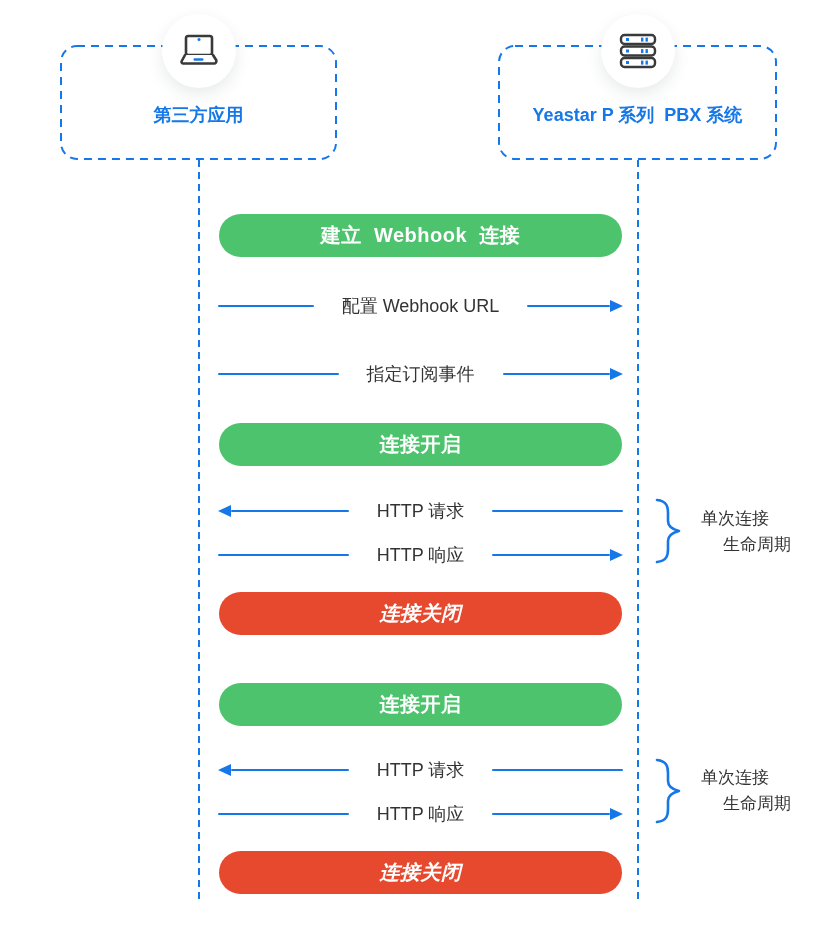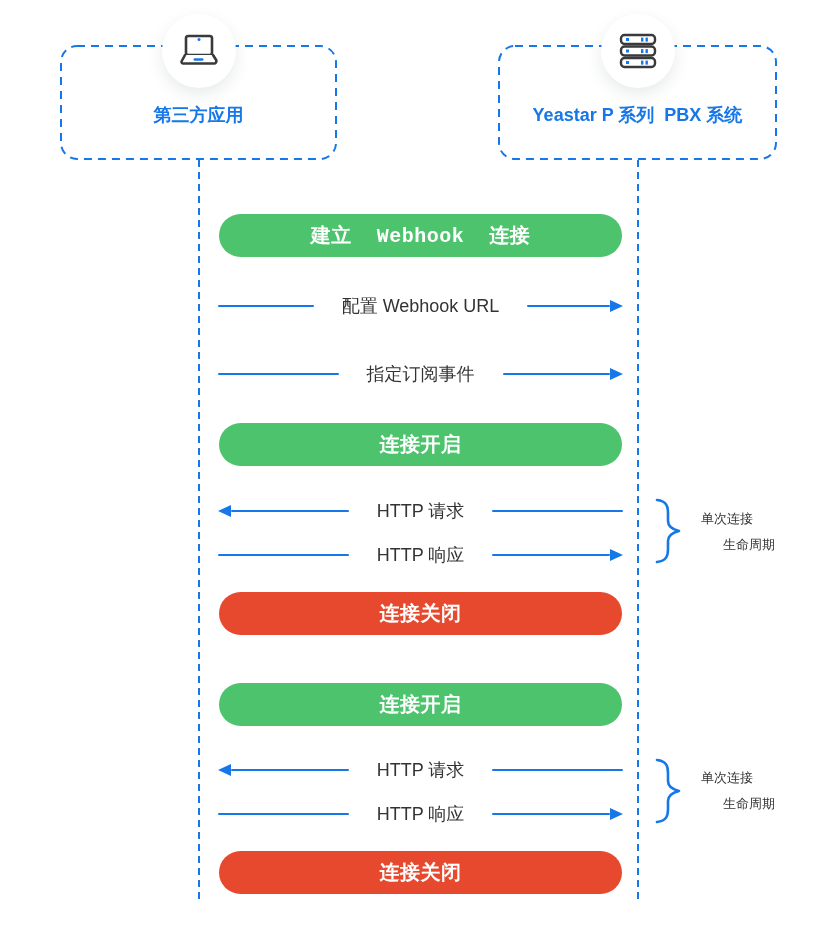--- a/index.html
+++ b/index.html
@@ -36,22 +36,22 @@
   .icon-circle.app { left:162px; }
   .icon-circle.pbx { left:601px; }
 
   
   .pill {
     position:absolute; left:219px; width:403px; height:43px; border-radius:22px;
     display:flex; align-items:center; justify-content:center;
     color:var(--pill_text,#fff); font-size:20px; font-weight:bold;
     letter-spacing:0.5px; white-space:pre;
   }
-  .pill.green { background:var(--green);font-family:Liberation Mono, monospace; }
-  .pill.red   { background:var(--red); }
+  .pill.green { background:var(--green); }
+  .pill.red   { background:var(--red);font-style:italic; }
   .pill.p1 { top:214px; }
   .pill.p2 { top:423px; }
   .pill.p3 { top:592px; }
   .pill.p4 { top:683px; }
   .pill.p5 { top:851px; }
 
   
   .msg { position:absolute; left:218px; width:405px; height:22px; display:flex; align-items:center; gap:28px; }
   .msg.m1 { top:295px; } .msg.m2 { top:346px;margin-top:17px; }
   .msg.m3 { top:500px; } .msg.m4 { top:544px; }
@@ -59,21 +59,21 @@
   .msg .seg { flex:1; display:flex; align-items:center; }
   .msg .line { flex:1; height:2px; background:var(--blue); border-radius:1px; }
   .msg .label { font-size:18px; color:var(--text_dark); white-space:nowrap; }
   .head-right { width:0; height:0; border-top:6px solid transparent; border-bottom:6px solid transparent; border-left:13px solid var(--blue); }
   .head-left  { width:0; height:0; border-top:6px solid transparent; border-bottom:6px solid transparent; border-right:13px solid var(--blue); }
 
   
   .brace { position:absolute; left:654px; width:30px; height:66px; }
   .brace.b1 { top:498px; }
   .brace.b2 { top:758px; }
-  .note { position:absolute; left:701px; font-size:13px; color:var(--text_dark); line-height:26px; }
+  .note { position:absolute; left:701px; font-size:17px; color:var(--text_dark); line-height:26px; }
   .note.n1 { top:506px; }
   .note.n2 { top:765px; }
   .note .line2 { margin-left:22px; }
 </style>
 </head>
 <body>
 
 <div class="canvas">
 
   <div class="lifeline left"></div>

